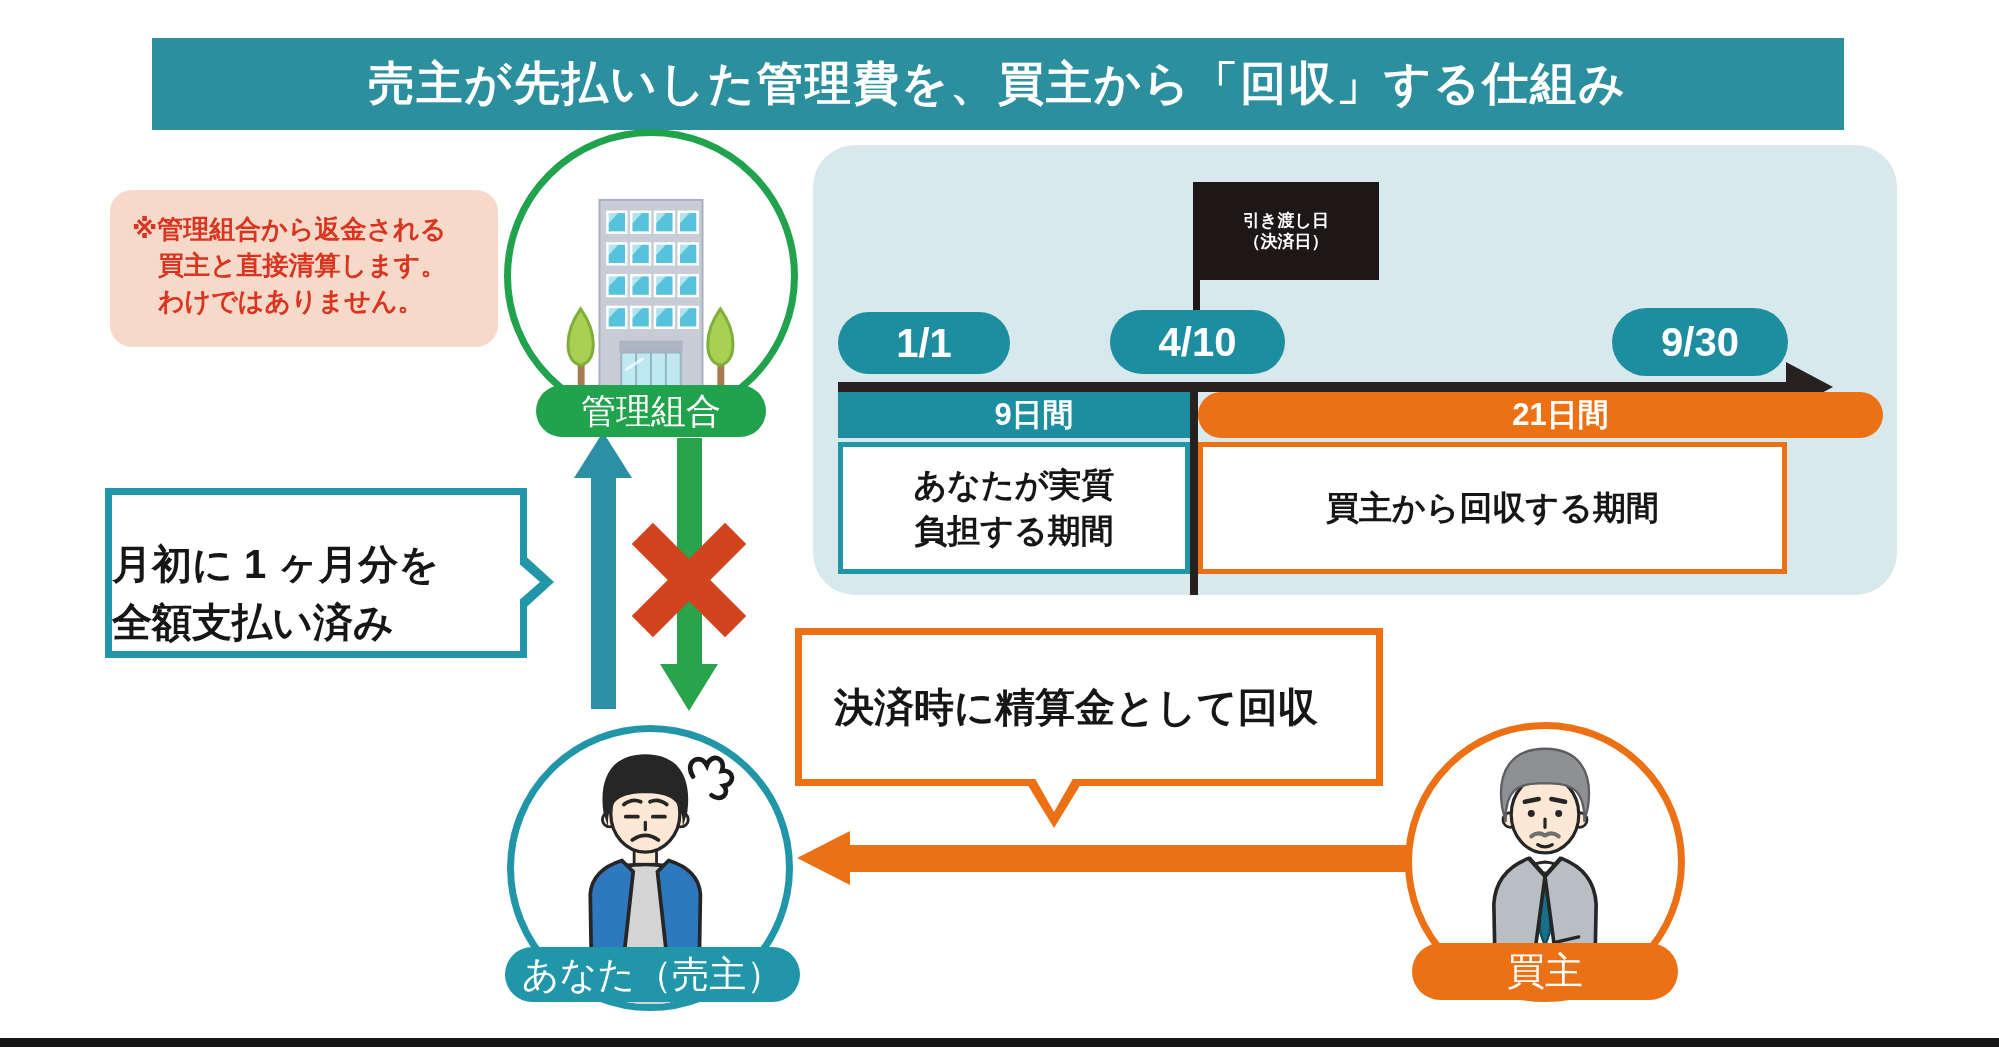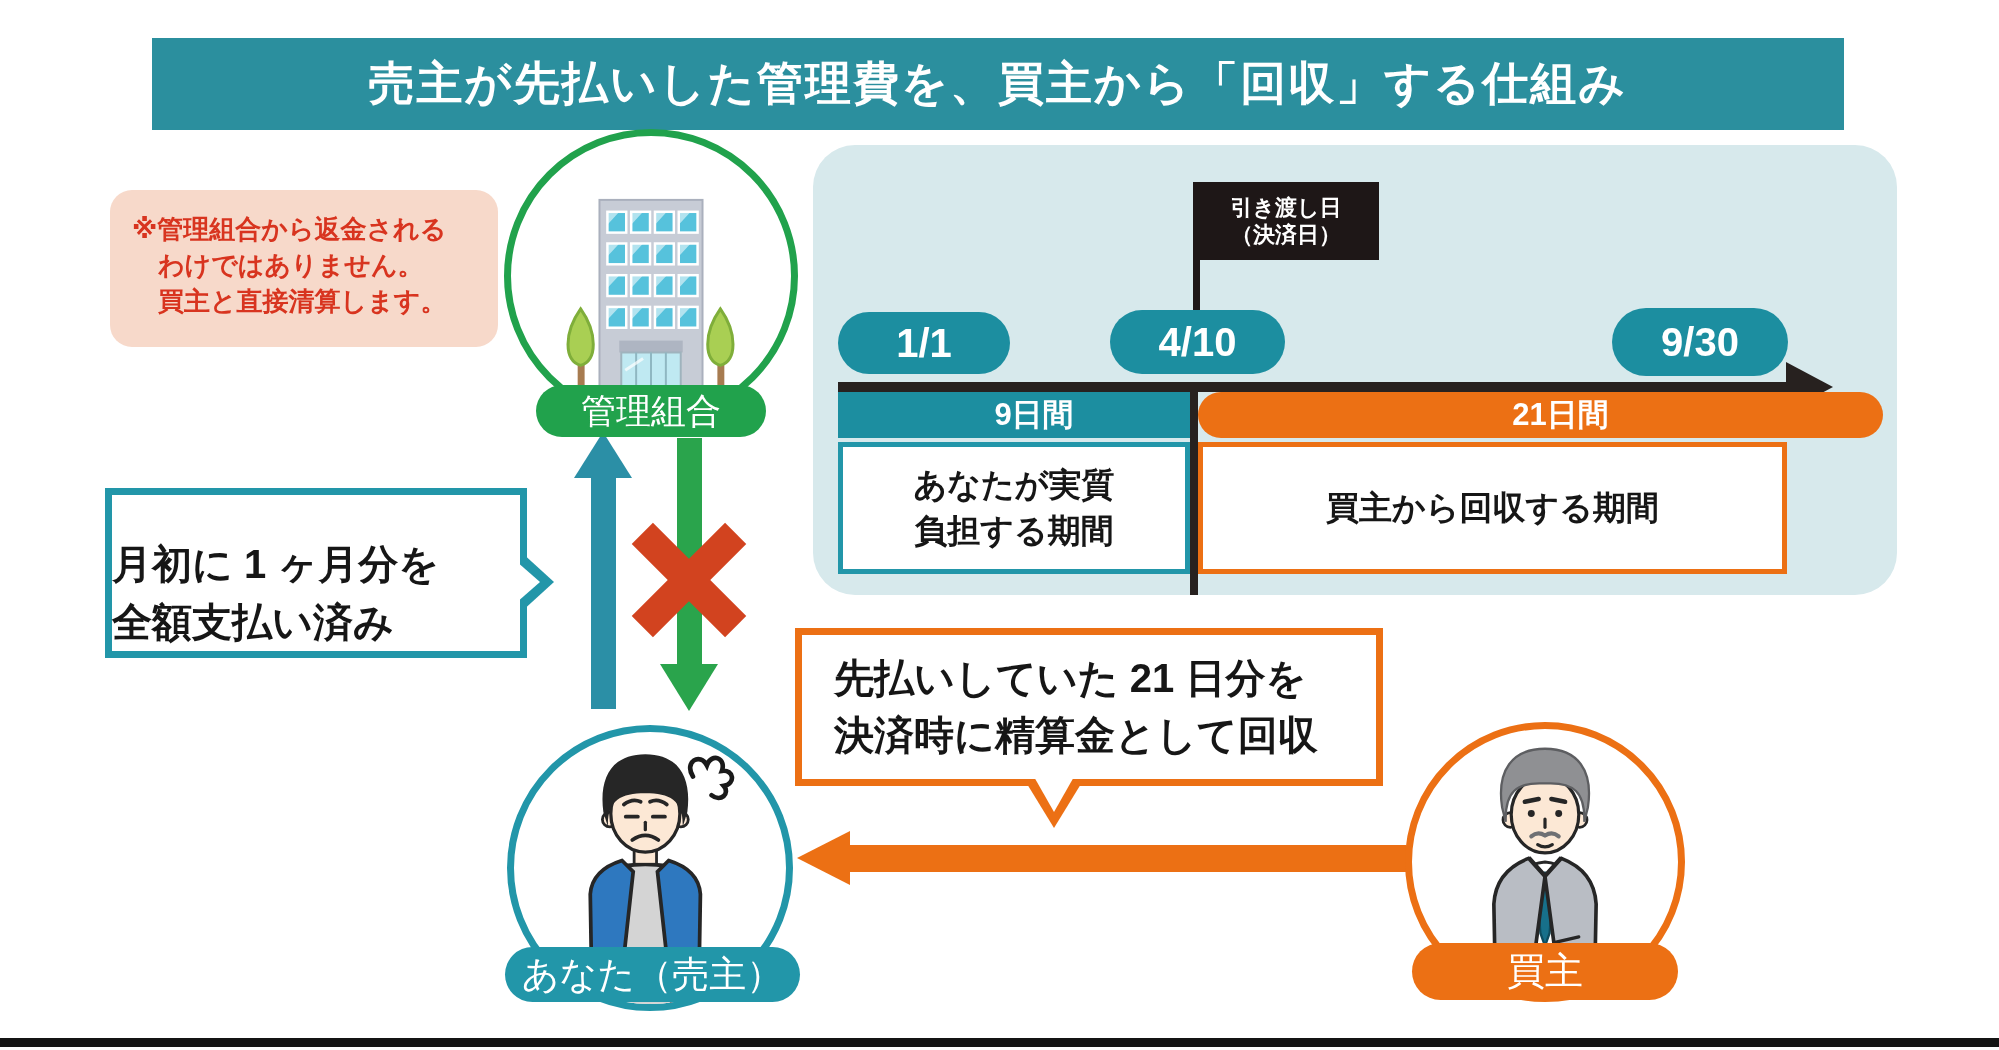--- a/index.html
+++ b/index.html
@@ -23,22 +23,22 @@
     border:7px solid #21a24c; border-radius:50%; background:#ffffff; overflow:hidden; }
   .assoc-circle svg { position:absolute; left:50%; bottom:6px; transform:translateX(-50%); }
   .pill-label { position:absolute; display:flex; align-items:center; justify-content:center;
     color:#ffffff; font-weight:400; z-index:6;text-align:right; }
   .assoc-label { left:536px; top:385px; width:230px; height:52px; background:#21a24c;
     border-radius:28px; font-size:35px; }
 
   
   .panel { position:absolute; left:813px; top:145px; width:1084px; height:450px;
     background:#d7e9ec; border-radius:42px; }
-  .flag-box { position:absolute; left:1193px; top:182px; width:186px; height:78px;
-    background:#1e1717; color:#ffffff; font-weight:700; font-size:22px; line-height:1.25;
+  .flag-box { position:absolute; left:1193px; top:182px; width:186px; height:98px;
+    background:#1e1717; color:#ffffff; font-weight:700; font-size:17px; line-height:1.25;
     display:flex; flex-direction:column; align-items:center; justify-content:center; z-index:3; }
   .flag-stem { position:absolute; left:1193px; top:260px; width:7px; height:50px; background:#1e1717; }
   .date-pill { position:absolute; background:#1c8ea0; color:#ffffff; font-weight:700;
     border-radius:34px; display:flex; align-items:center; justify-content:center; font-size:40px; z-index:2; }
   .pill-41  { left:838px;  top:312px; width:172px; height:62px; }
   .pill-410 { left:1110px; top:310px; width:175px; height:64px; }
   .pill-430 { left:1612px; top:308px; width:176px; height:68px; }
   .tl-line { position:absolute; left:838px; top:382px; width:949px; height:10px; background:#27211f; }
   .tl-head { position:absolute; left:1786px; top:362px; width:0; height:0;
     border-top:25px solid transparent; border-bottom:25px solid transparent; border-left:47px solid #27211f; }
@@ -103,22 +103,22 @@
 </style>
 </head>
 <body>
 
 <div class="canvas">
 
   <div class="title-bar">売主が先払いした管理費を、買主から「回収」する仕組み</div>
 
   <div class="note">
     <div>※管理組合から返金される</div>
+    <div class="indent">買主と直接清算します。</div>
     <div class="indent">わけではありません。</div>
-    <div class="indent">買主と直接清算します。</div>
   </div>
 
   <div class="assoc-circle">
     <svg width="218" height="224" viewBox="0 0 220 226">
       <rect x="36" y="176" width="7" height="30" fill="#a77b50"></rect>
       <path d="M39 124 C22 148 22 176 39 181 C56 176 56 148 39 124 Z" fill="#a9cf53" stroke="#7fae3a" stroke-width="3"></path>
       <rect x="177" y="176" width="7" height="30" fill="#a77b50"></rect>
       <path d="M180 124 C163 148 163 176 180 181 C197 176 197 148 180 124 Z" fill="#a9cf53" stroke="#7fae3a" stroke-width="3"></path>
       <rect x="58" y="14" width="104" height="192" fill="#c7ccd6" stroke="#aab0bd" stroke-width="2"></rect>
       <g fill="#56c2dc" stroke="#ffffff" stroke-width="2.5">
@@ -200,21 +200,20 @@
   <div class="arrow-up-head"></div>
   <div class="arrow-up-shaft"></div>
   <div class="arrow-down-shaft"></div>
   <div class="arrow-down-head"></div>
   <div class="cross">
     <div class="arm a1"></div>
     <div class="arm a2"></div>
   </div>
 
   <div class="bubble bubble-buyer">
-    <div>先払いしていた 21 日分を</div>
     <div>決済時に精算金として回収</div>
     <div class="tail-down-outer"></div>
     <div class="tail-down-inner"></div>
   </div>
 
   <div class="recover-head"></div>
   <div class="recover-shaft"></div>
 
   <div class="person-circle seller-circle">
     <svg width="280" height="280" viewBox="0 0 300 300">

